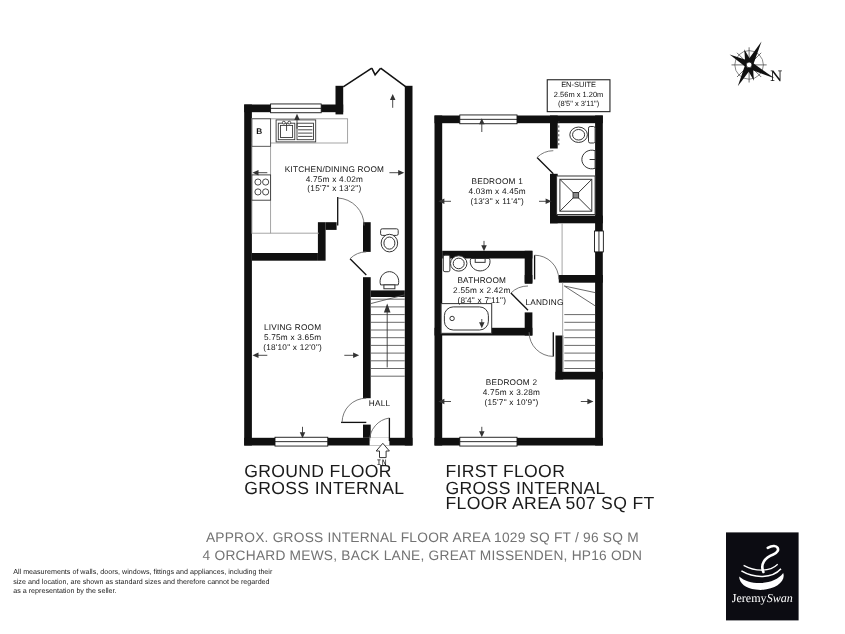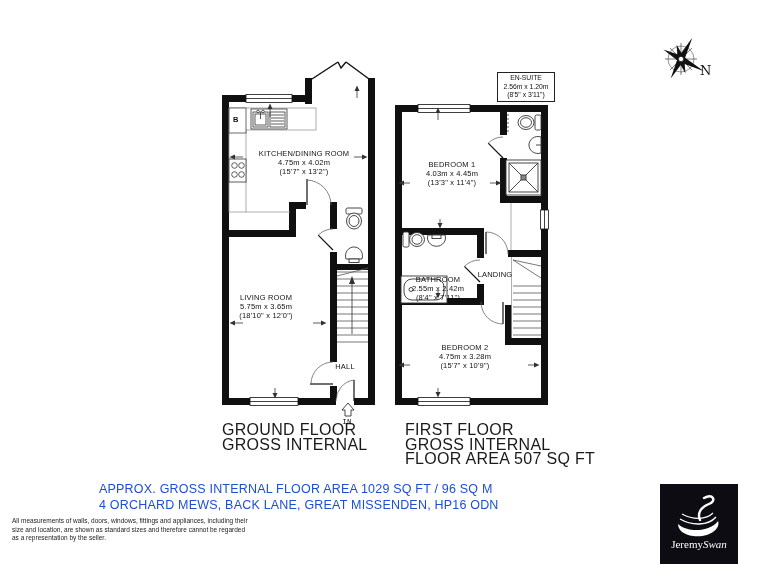--- a/index.html
+++ b/index.html
@@ -2,27 +2,27 @@
 <html><head>
 <meta charset="utf-8">
 <style>
   html,body{margin:0;padding:0;background:#ffffff;}
   #canvas{position:relative;width:768px;height:576px;background:#ffffff;overflow:hidden;
           font-family:"Liberation Sans", sans-serif;color:#111;}
   #planart{position:absolute;left:0;top:0;}
   .room-label{position:absolute;text-align:center;font-size:7.5px;line-height:9px;color:#111;letter-spacing:0.2px;}
   .tiny-label{position:absolute;font-size:7.5px;color:#111;}
   .caption{position:absolute;font-size:16px;line-height:14.5px;color:#1a1a1a;letter-spacing:0.3px;}
-  .footer{position:absolute;left:99px;top:481px;width:570px;
-          font-size:12.5px;line-height:16px;color:#1d4ed8;letter-spacing:0.2px;}
+  .footer{position:absolute;left:99px;top:481px;width:570px;text-align:center;
+          font-size:12.5px;line-height:16px;color:#737373;letter-spacing:0.2px;}
   .disclaimer{position:absolute;left:12px;top:517px;width:238px;font-size:6.5px;line-height:8.6px;color:#222;}
   .ensuite-box{position:absolute;left:497px;top:72px;width:56px;border:1px solid #222;background:#fff;
                text-align:center;font-size:6.8px;line-height:8.6px;padding:1px 0;}
   .north-label{position:absolute;left:700px;top:63px;font-family:"DejaVu Serif", serif;font-size:13px;color:#111;}
-  .logo{position:absolute;left:660px;top:484px;width:78px;height:80px;background:#0c0c12;
+  .logo{position:absolute;left:660px;top:484px;width:66px;height:80px;background:#0c0c12;
         display:flex;flex-direction:column;align-items:center;justify-content:flex-start;}
   .logo-text{color:#fff;font-family:"Liberation Serif", serif;font-size:11px;margin-top:-2px;white-space:nowrap;}
   .logo-text .it{font-style:italic;}
 </style>
 </head>
 <body>
 
 <div id="canvas">
 
 <svg id="planart" width="768" height="576" viewBox="0 0 768 576">
@@ -303,21 +303,21 @@
   <div class="room-label" style="left:392px;top:160px;width:120px;">
     <div>BEDROOM 1</div>
     <div>4.03m x 4.45m</div>
     <div>(13'3" x 11'4")</div>
   </div>
   <div class="ensuite-box">
     <div>EN-SUITE</div>
     <div>2.56m x 1.20m</div>
     <div>(8'5" x 3'11")</div>
   </div>
-  <div class="room-label" style="left:398px;top:250px;width:80px;margin-top:25px;">
+  <div class="room-label" style="left:398px;top:250px;width:80px;">
     <div>BATHROOM</div>
     <div>2.55m x 2.42m</div>
     <div>(8'4" x 7'11")</div>
   </div>
   <div class="room-label" style="left:468px;top:270px;width:54px;">
     <div>LANDING</div>
   </div>
   <div class="room-label" style="left:405px;top:343px;width:120px;">
     <div>BEDROOM 2</div>
     <div>4.75m x 3.28m</div>

